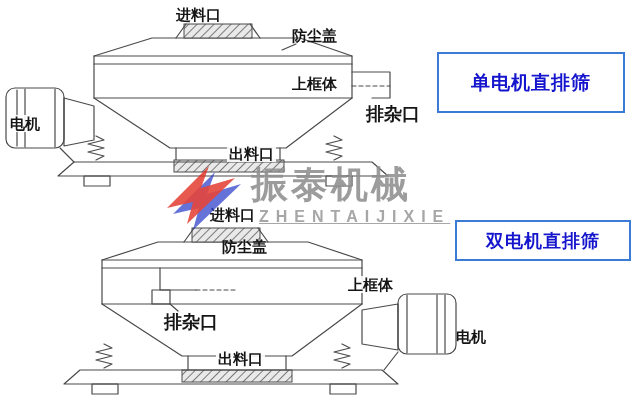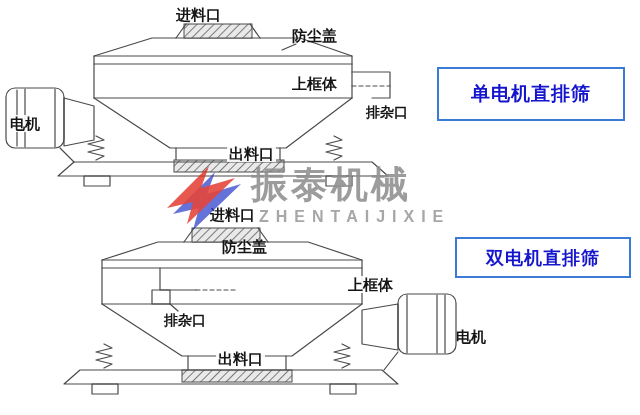--- a/index.html
+++ b/index.html
@@ -24,21 +24,21 @@
   .lbl {
     position: absolute;
     font-weight: bold;
     font-size: 15px;
     color: #151515;
     line-height: 1.15;
     white-space: nowrap;
     text-align: right;
   }
   .lbl.bg { background: rgba(255,255,255,.9); padding: 0 2px; }
-  .lbl.sm { font-size: 14px; }
+  .lbl.sm { font-size: 18px; }
   .callout {
     position: absolute;
     border: 2px solid var(--callout-border, #3a7bd5);
     background: #fff;
     display: flex; align-items: center; justify-content: center;
     font-weight: bold;
     font-size: 19px;
     color: var(--callout-text, #1515cd);
     letter-spacing: 1px;
   }
@@ -55,20 +55,21 @@
     font-size: 37px; font-weight: bold;
     color: var(--watermark-text, #8f8f8f);
     letter-spacing: 3px;
     font-family: Liberation Serif, serif;
   }
   .wm-en {
     position: absolute; left: 96px; top: 48px;
     font-size: 16px; font-weight: bold;
     color: #9b9b9b;
     letter-spacing: 7px;
+    text-decoration: underline;
   }
 </style>
 </head>
 <body>
 
 <div class="canvas">
 
   <svg class="machine" style="left:0;top:0;width:430px;height:200px" viewBox="0 0 430 200">
     <defs>
       <pattern id="hatchA" width="6" height="6" patternUnits="userSpaceOnUse" patternTransform="rotate(45)">
@@ -125,21 +126,21 @@
     </g>
   </svg>
 
   <div class="lbl" style="left:176px;top:6px">进料口</div>
   <div class="lbl" style="left:292px;top:27px">防尘盖</div>
   <div class="lbl bg" style="left:290px;top:75px">上框体</div>
   <div class="lbl sm" style="left:366px;top:104px">排杂口</div>
   <div class="lbl bg" style="left:227px;top:145px">出料口</div>
   <div class="lbl bg" style="left:8px;top:115px">电机</div>
 
-  <div class="callout" style="left:437px;top:67px;width:188px;height:54px">单电机直排筛</div>
+  <div class="callout" style="left:437px;top:52px;width:188px;height:61px">单电机直排筛</div>
 
   <svg class="machine" style="left:0;top:200px;width:460px;height:215px" viewBox="0 0 460 215">
     <defs>
       <pattern id="hatchB" width="6" height="6" patternUnits="userSpaceOnUse" patternTransform="rotate(45)">
         <rect width="6" height="6" fill="#e9e9e9"></rect>
         <line x1="0" y1="0" x2="0" y2="6" stroke="#7a7a7a" stroke-width="2"></line>
       </pattern>
     </defs>
 
     <g>
@@ -191,21 +192,21 @@
     <polygon class="line" points="398,104 362,110 362,144 398,150"></polygon>
   </svg>
 
   <div class="lbl" style="left:210px;top:206px">进料口</div>
   <div class="lbl" style="left:222px;top:238px">防尘盖</div>
   <div class="lbl bg" style="left:346px;top:276px">上框体</div>
   <div class="lbl sm" style="left:164px;top:312px">排杂口</div>
   <div class="lbl bg" style="left:216px;top:350px">出料口</div>
   <div class="lbl" style="left:456px;top:328px">电机</div>
 
-  <div class="callout second" style="left:455px;top:237px;width:176px;height:41px">双电机直排筛</div>
+  <div class="callout second" style="left:455px;top:220px;width:176px;height:41px">双电机直排筛</div>
 
   <div class="watermark">
     <svg class="logo" viewBox="0 0 84 78">
       <polygon points="10,52 52,10 44,32 78,22 30,68 36,46" fill="#2438c8" opacity="0.8"></polygon>
       <polygon points="4,46 46,4 38,26 72,16 24,62 30,40" fill="#e02b20" opacity="0.9"></polygon>
     </svg>
     <div class="wm-cn">振泰机械</div>
     <div class="wm-en">ZHENTAIJIXIE</div>
   </div>
 

